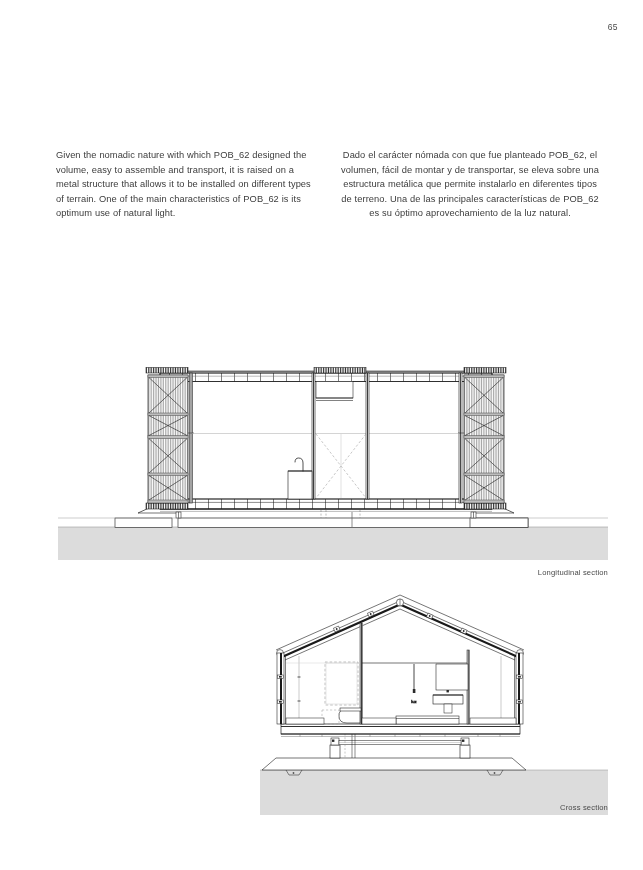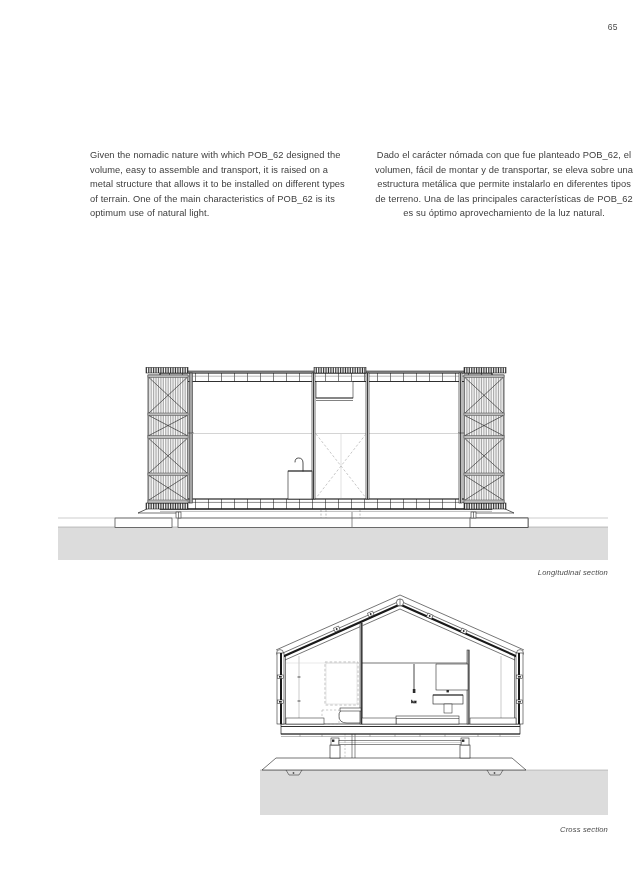--- a/index.html
+++ b/index.html
@@ -36,36 +36,34 @@
   
   .col {
     position: absolute;
     top: 148px;
     width: 262px;
     font-size: 9.3px;
     line-height: 14.55px;
     color: #3c3c3c;
     letter-spacing: 0.06px;
     word-spacing: 0.2px;
-    margin-left: 34px;
   }
   .col-en { left: 56px; }
   .col-es { left: 339px; text-align: center; }
 
   
   .caption {
     position: absolute;
     font-size: 7.6px;
     color: #4a4a4a;
     letter-spacing: 0.15px;
     white-space: nowrap;
-    font-style: italic;
   }
   .cap-long { top: 568px; right: 35px; }
-  .cap-cross { top: 825px; right: 35px; }
+  .cap-cross { top: 803px; right: 35px; }
 
   
   .drawing {
     position: absolute;
     left: 0;
     width: 643px;
   }
   .dwg-long { top: 355px; height: 205px; }
   .dwg-cross { top: 590px; height: 225px; }
   .drawing svg { display: block; }

